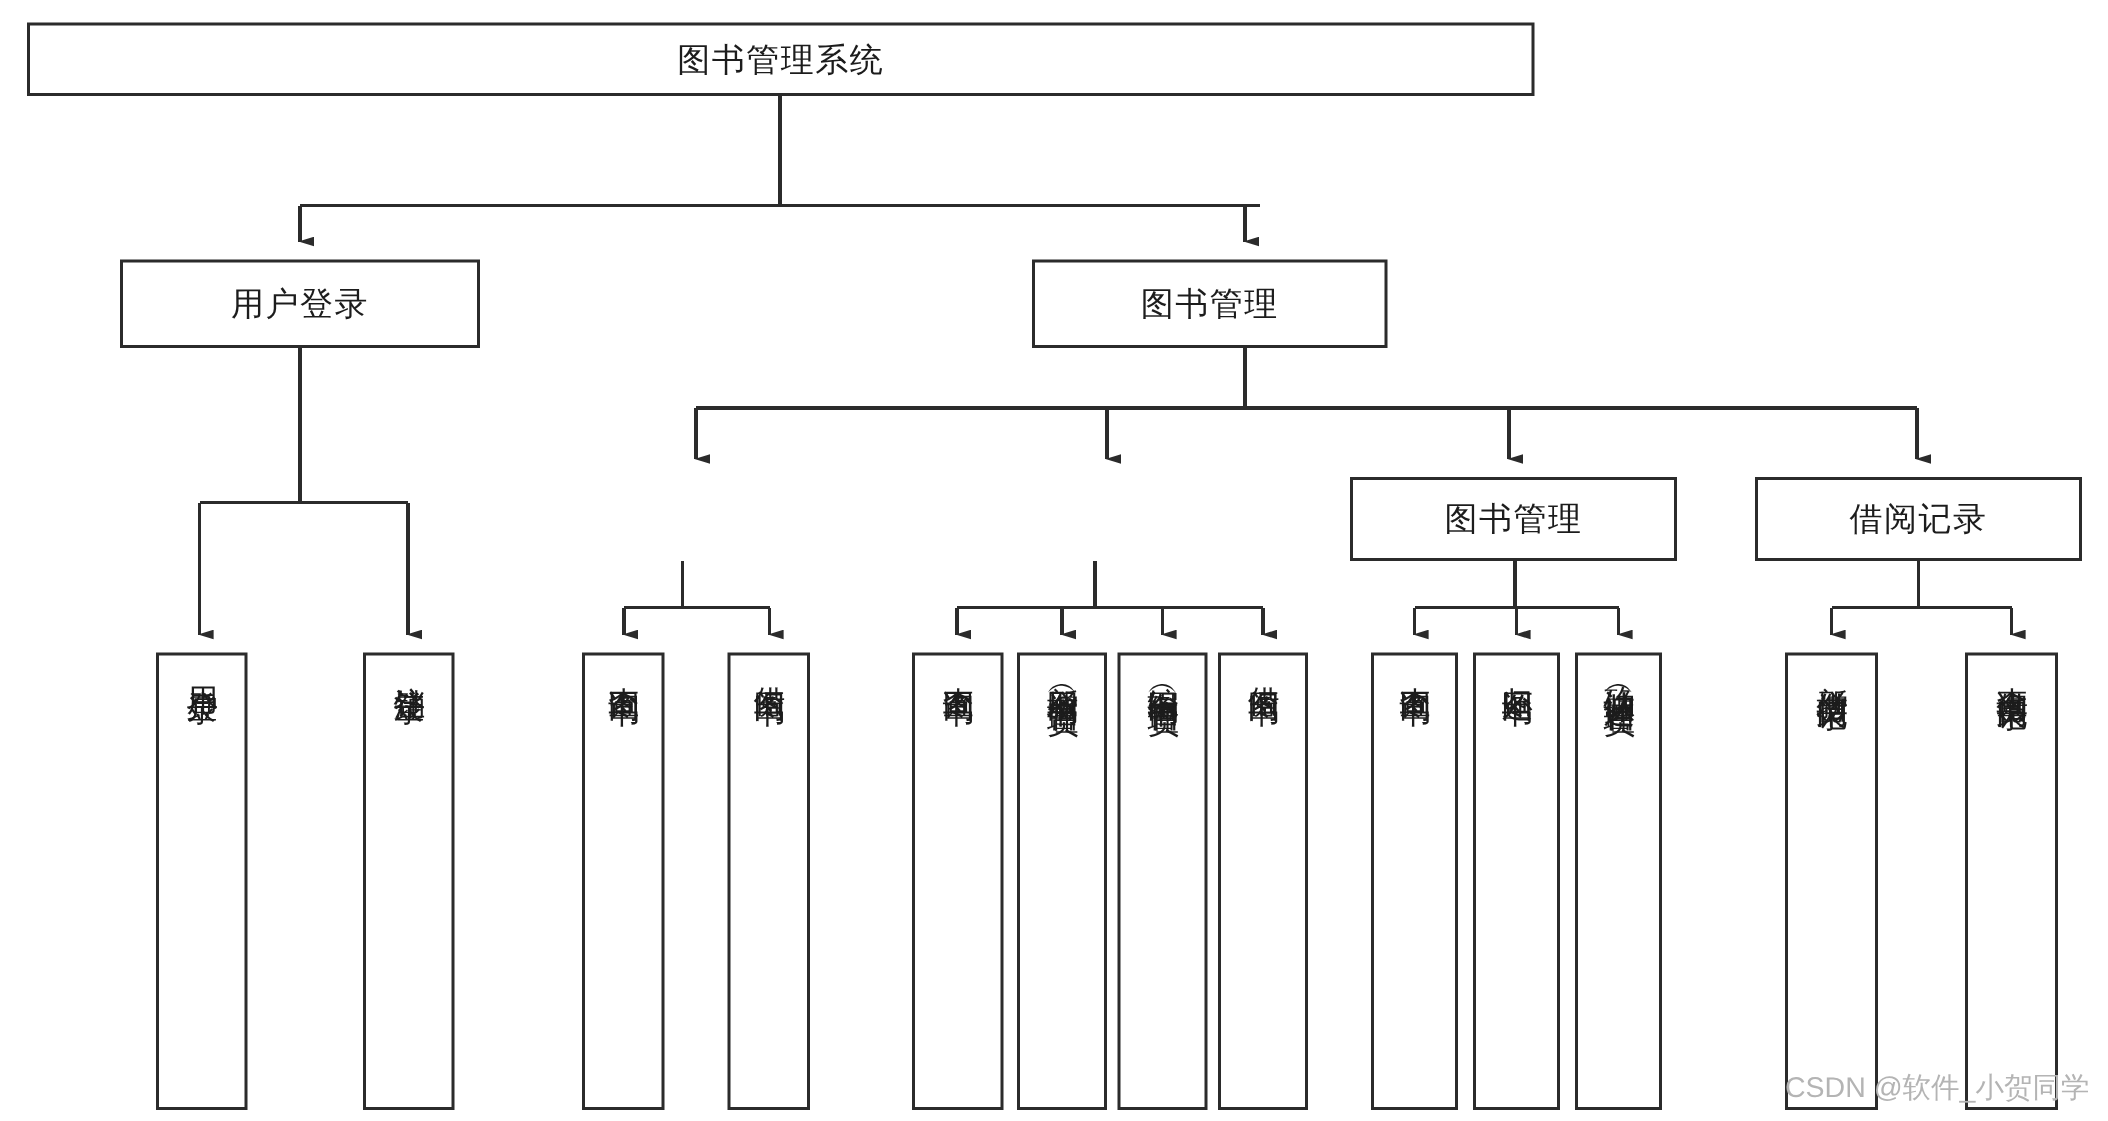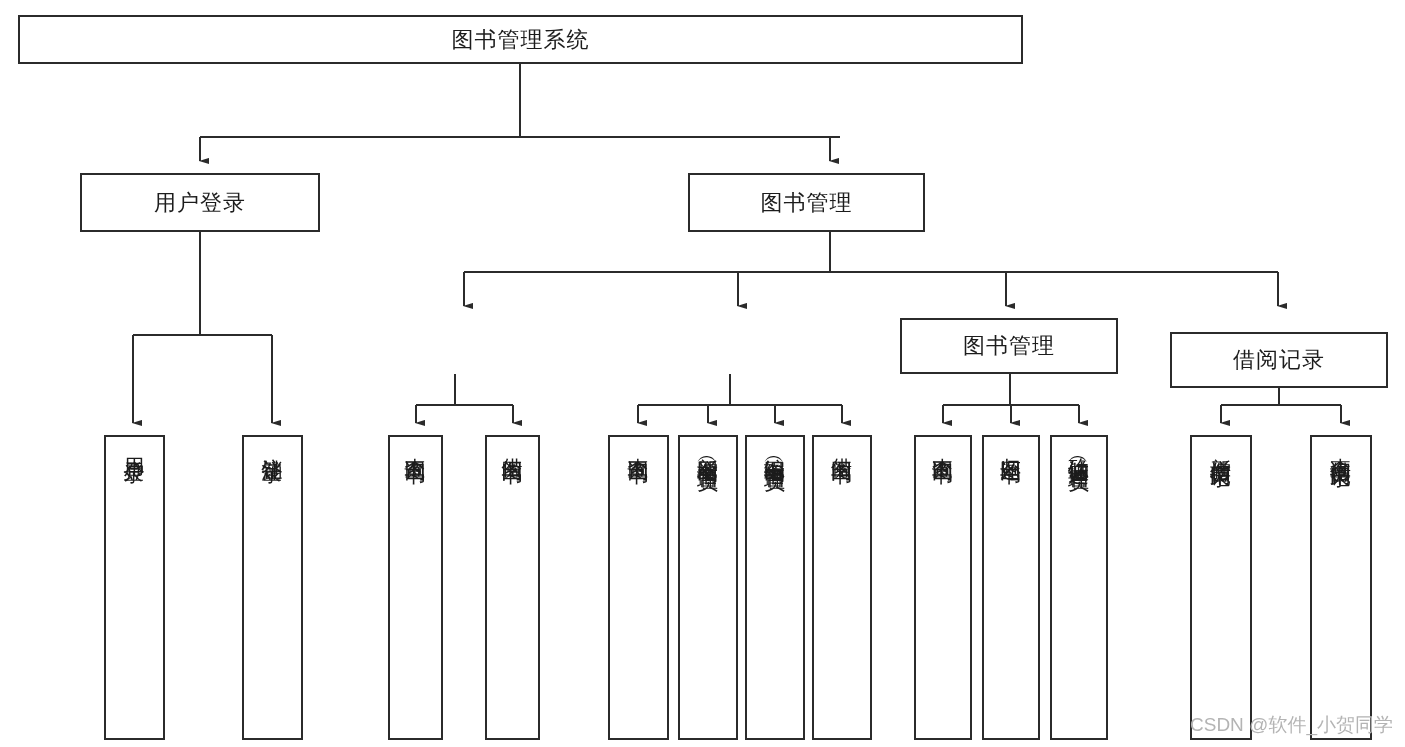--- a/index.html
+++ b/index.html
@@ -121,21 +121,21 @@
       <path d="M 1341 405 L 1341 423" marker-end="url(#arrow)"></path>
     </g>
   </svg>
 
   <div class="node horiz node-root" id="node-root" style="left: 18px; top: 15px; width: 1005px; height: 49px;">图书管理系统</div>
 
   <div class="node horiz" id="node-user-login" style="left: 80px; top: 173px; width: 240px; height: 59px;">用户登录</div>
   <div class="node horiz" id="node-book-manage" style="left: 688px; top: 173px; width: 237px; height: 59px;">图书管理</div>
 
   <div class="node horiz" id="node-current-borrow" style="left: 900px; top: 318px; width: 218px; height: 56px;">图书管理</div>
-  <div class="node horiz" id="node-borrow-record" style="left: 1170px; top: 332px; width: 218px; height: 56px;">借阅记录</div>
+  <div class="node horiz" id="node-borrow-record" style="left: 1170px; top: 318px; width: 218px; height: 56px;">借阅记录</div>
 
   <div class="node vert" id="leaf-0" style="left: 104px; top: 435px; width: 61px; height: 305px;">
     <span class="vlabel">用户登录</span>
   </div>
   <div class="node vert" id="leaf-1" style="left: 242px; top: 435px; width: 61px; height: 305px;">
     <span class="vlabel">注销登录</span>
   </div>
   <div class="node vert" id="leaf-2" style="left: 388px; top: 435px; width: 55px; height: 305px;">
     <span class="vlabel">查询图书</span>
   </div>

